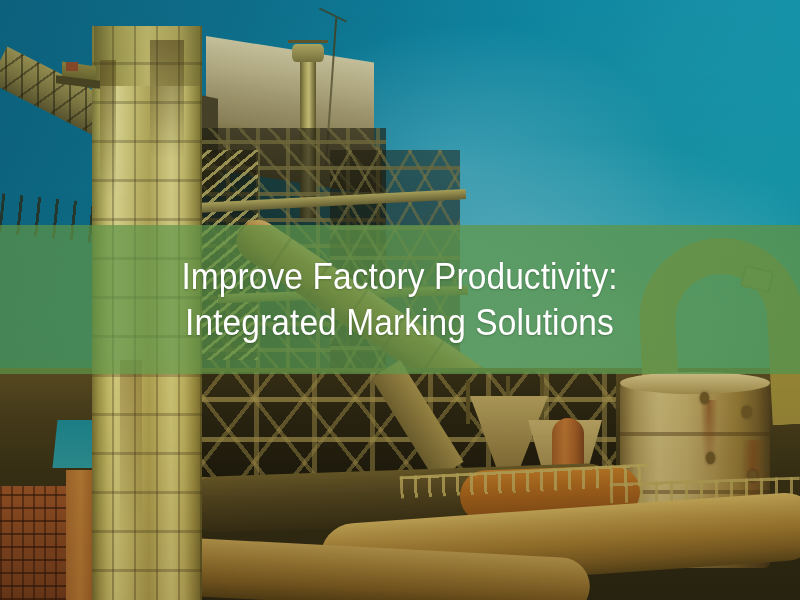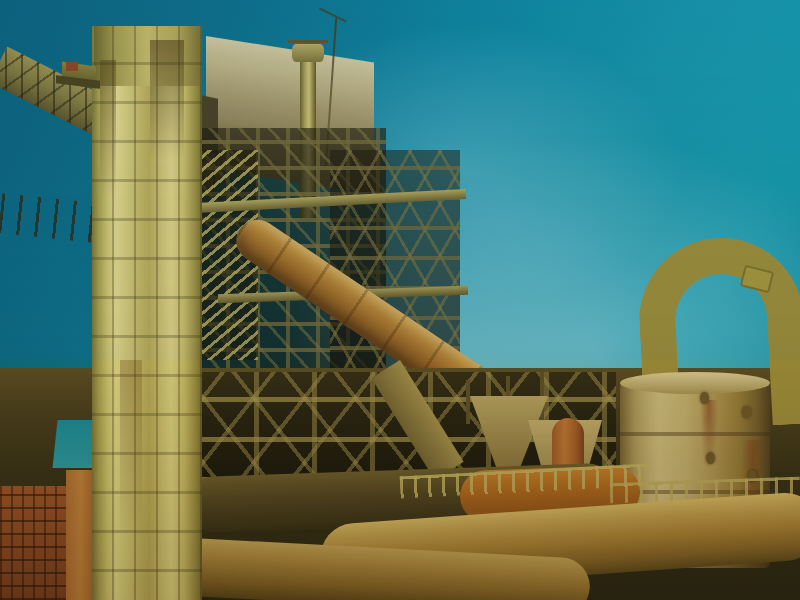--- a/index.html
+++ b/index.html
@@ -474,14 +474,19 @@
     <div class="sh tower-vseams"></div>
     <div class="sh tower-seams"></div>
     <div class="sh tower-ledge"></div>
     <div class="sh tower-ledge2"></div>
     <div class="sh tower-redbit"></div>
 
     <div class="photo-tone"></div>
     <div class="photo-warm"></div>
   </div>
 
+  <div class="band" id="band" style="top: 225px; left: 0px; width: 800px; height: 149px;">
+    <div class="band-tint"></div>
+    <h1 class="band-title" id="band-title" style="font-size: 36px; color: rgb(255, 255, 255); margin: 0px;">Improve Factory Productivity:
+Integrated Marking Solutions</h1>
+  </div>
 
 </div>
 
 </body></html>

